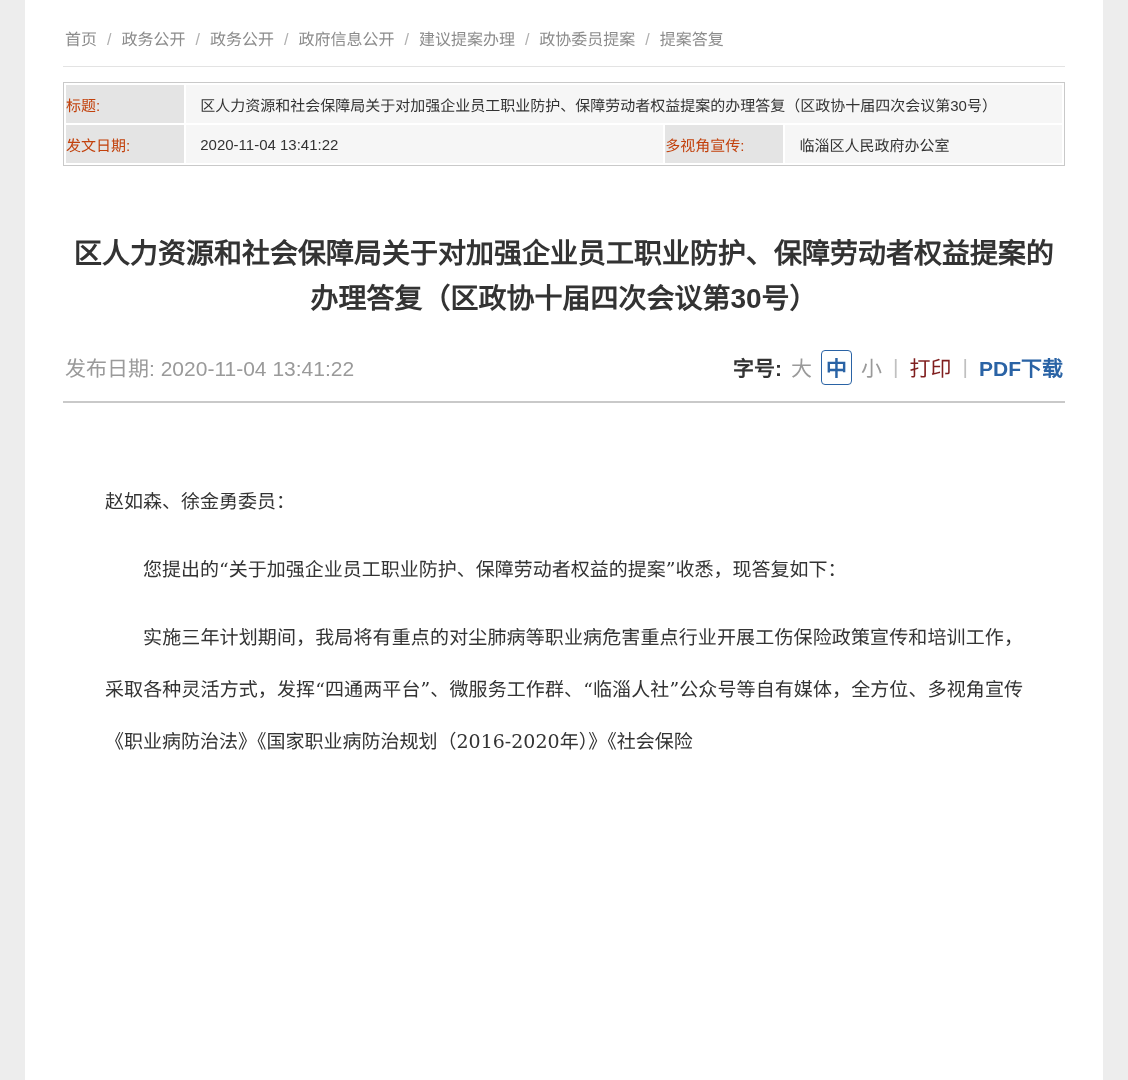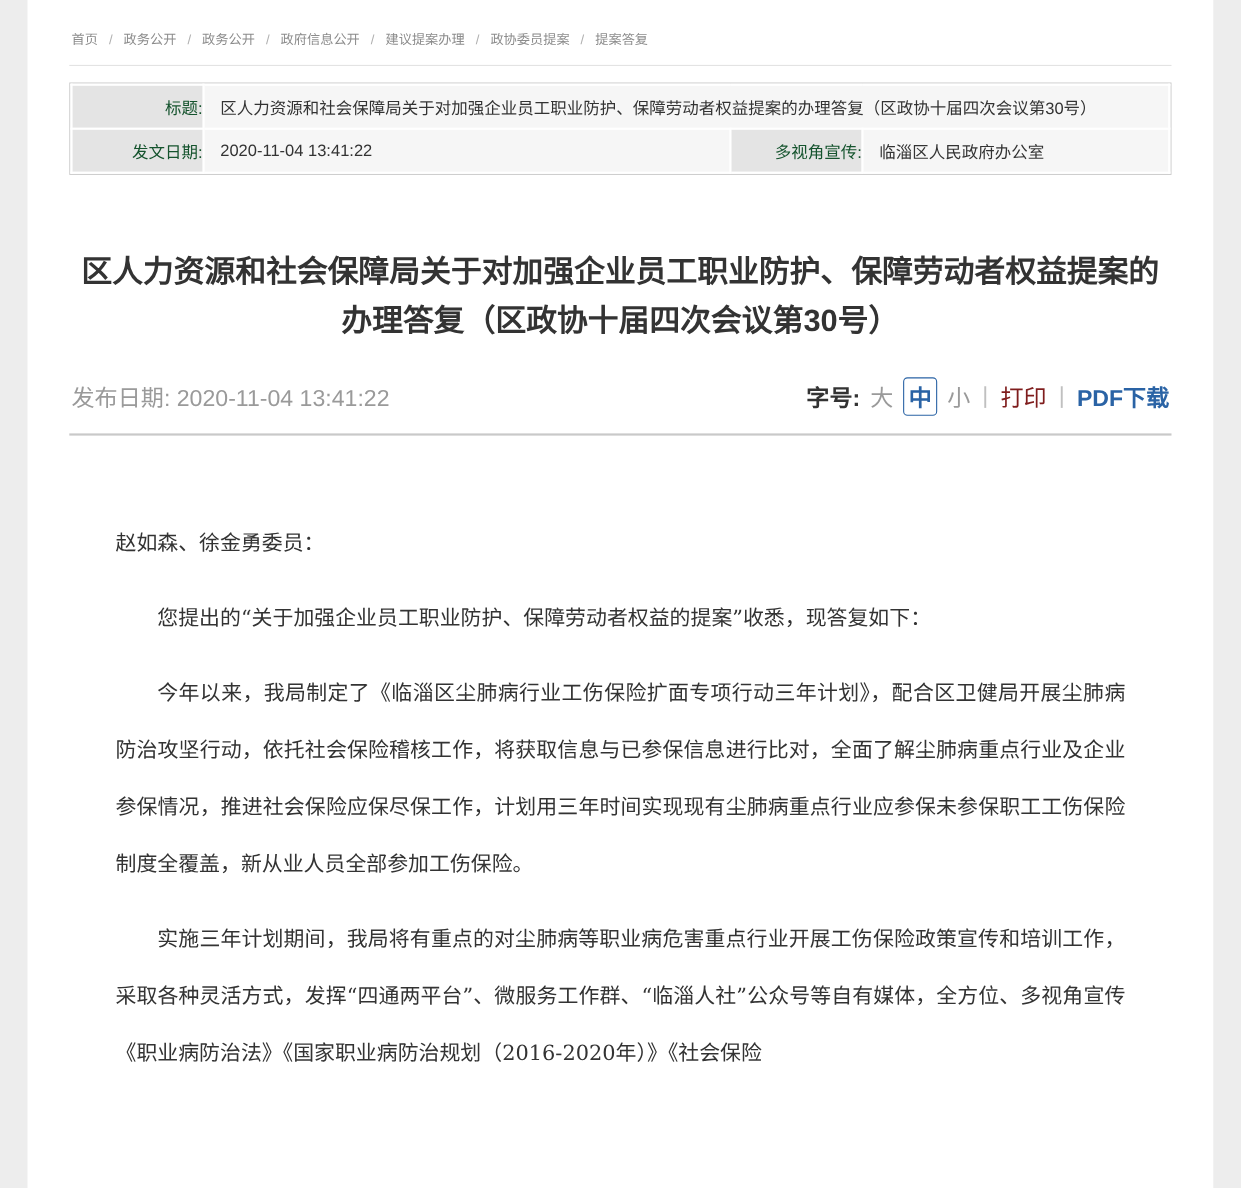--- a/index.html
+++ b/index.html
@@ -14,21 +14,21 @@
     background: #ffffff;
   }
   .content {
     width: 1002px;
     margin: 0 auto;
     padding-top: 20px;
   }
 
   
   .breadcrumb {
-    font-size: 12px;
+    font-size: 16px;
     color: #8c8c8c;
     padding: 6px 2px 16px 2px;
     border-bottom: 1px solid #e3e3e3;
   }
   .crumb { color: #8c8c8c; cursor: pointer; }
   .crumb-sep { color: #b0b0b0; margin: 0 10px; }
 
   
   .meta-table-wrap {
     margin-top: 15px;
@@ -40,22 +40,22 @@
     border-collapse: collapse;
     font-size: 15px;
   }
   table.meta-table td {
     height: 40px;
     border: 2px solid #ffffff;
   }
   td.m-label {
     width: 120px;
     background: #e4e4e4;
-    color: #14532d;
-    text-align: right;
+    color: #c2410c;
+    text-align: left;
   }
   td.m-value {
     background: #f6f6f6;
     color: #333333;
     text-align: left;
     padding-left: 14px;
   }
   td.m-value-wide { width: 478px; }
   td.m-value-right { width: 278px; }
 
@@ -155,18 +155,17 @@
         <span class="tool-sep">|</span>
         <a class="tool-pdf">PDF下载</a>
       </div>
     </div>
 
     <div class="head-rule"></div>
 
     <div class="article-body">
       <p>赵如森、徐金勇委员：</p>
       <p class="indent">您提出的“关于加强企业员工职业防护、保障劳动者权益的提案”收悉，现答复如下：</p>
-      <p class="indent">今年以来，我局制定了《临淄区尘肺病行业工伤保险扩面专项行动三年计划》，配合区卫健局开展尘肺病防治攻坚行动，依托社会保险稽核工作，将获取信息与已参保信息进行比对，全面了解尘肺病重点行业及企业参保情况，推进社会保险应保尽保工作，计划用三年时间实现现有尘肺病重点行业应参保未参保职工工伤保险制度全覆盖，新从业人员全部参加工伤保险。</p>
       <p class="indent">实施三年计划期间，我局将有重点的对尘肺病等职业病危害重点行业开展工伤保险政策宣传和培训工作，采取各种灵活方式，发挥“四通两平台”、微服务工作群、“临淄人社”公众号等自有媒体，全方位、多视角宣传《职业病防治法》《国家职业病防治规划（2016-2020年）》《社会保险</p>
     </div>
 
   </div>
 </div>
 
 </body></html>

